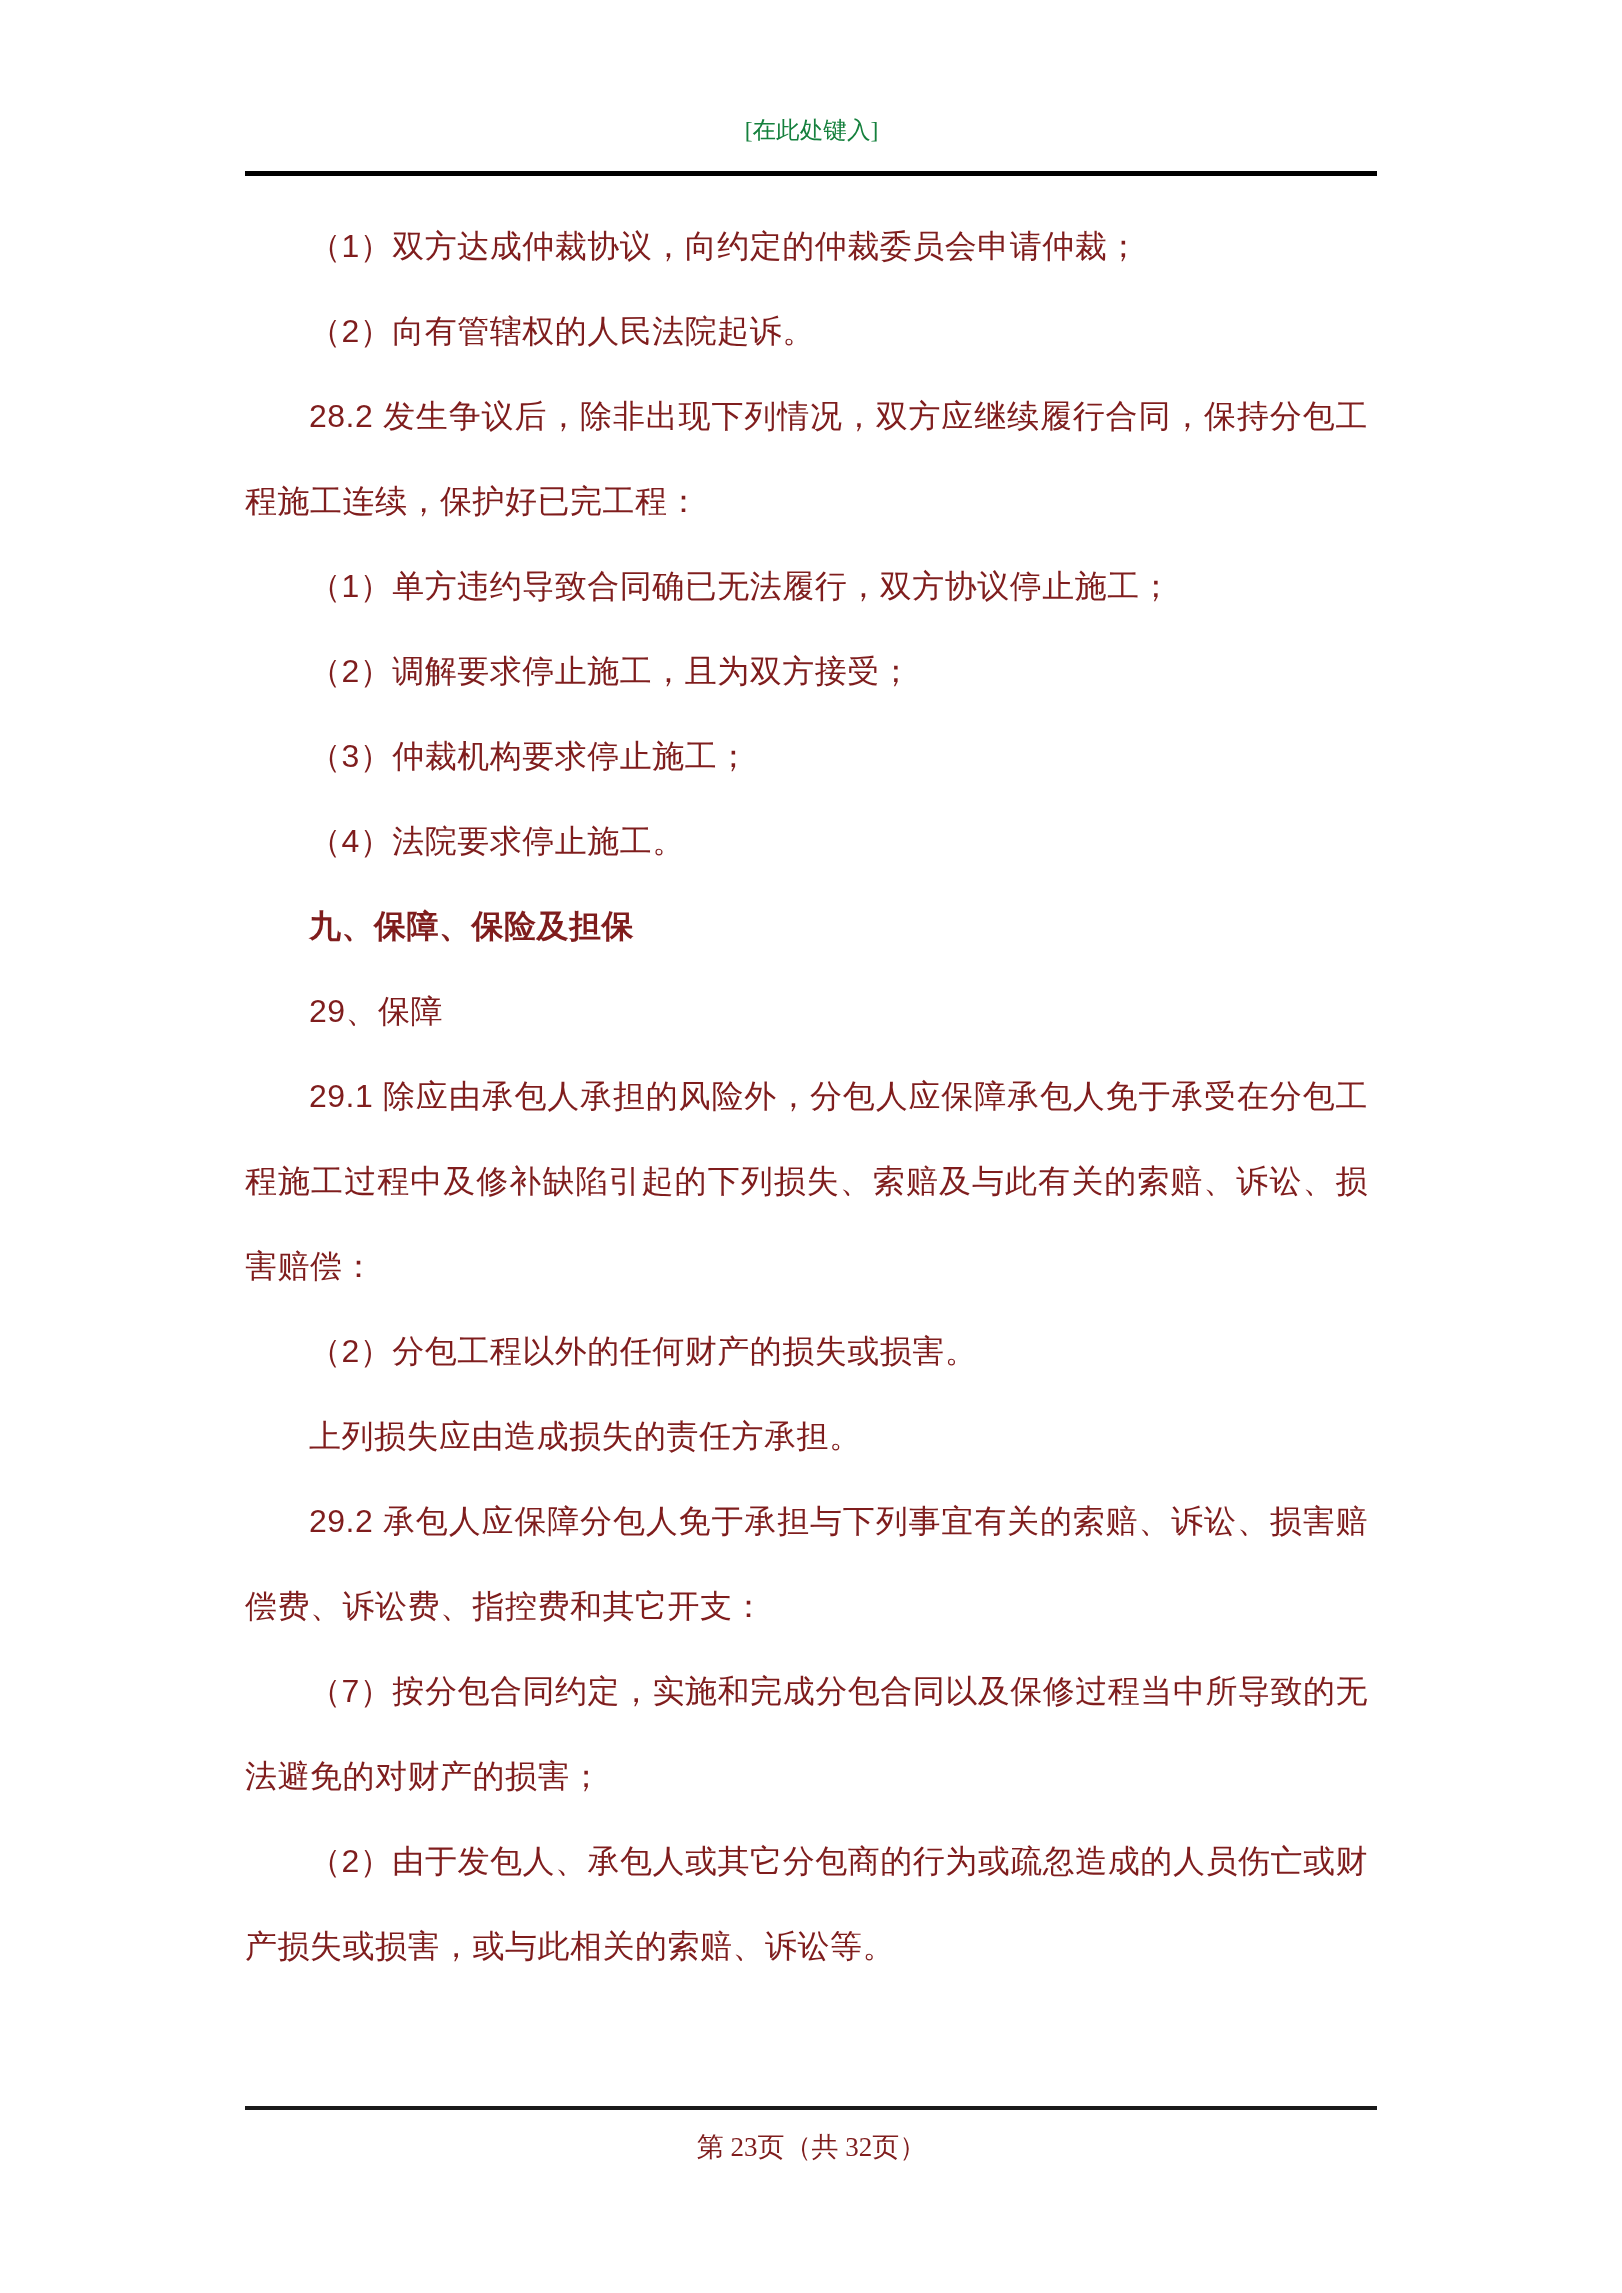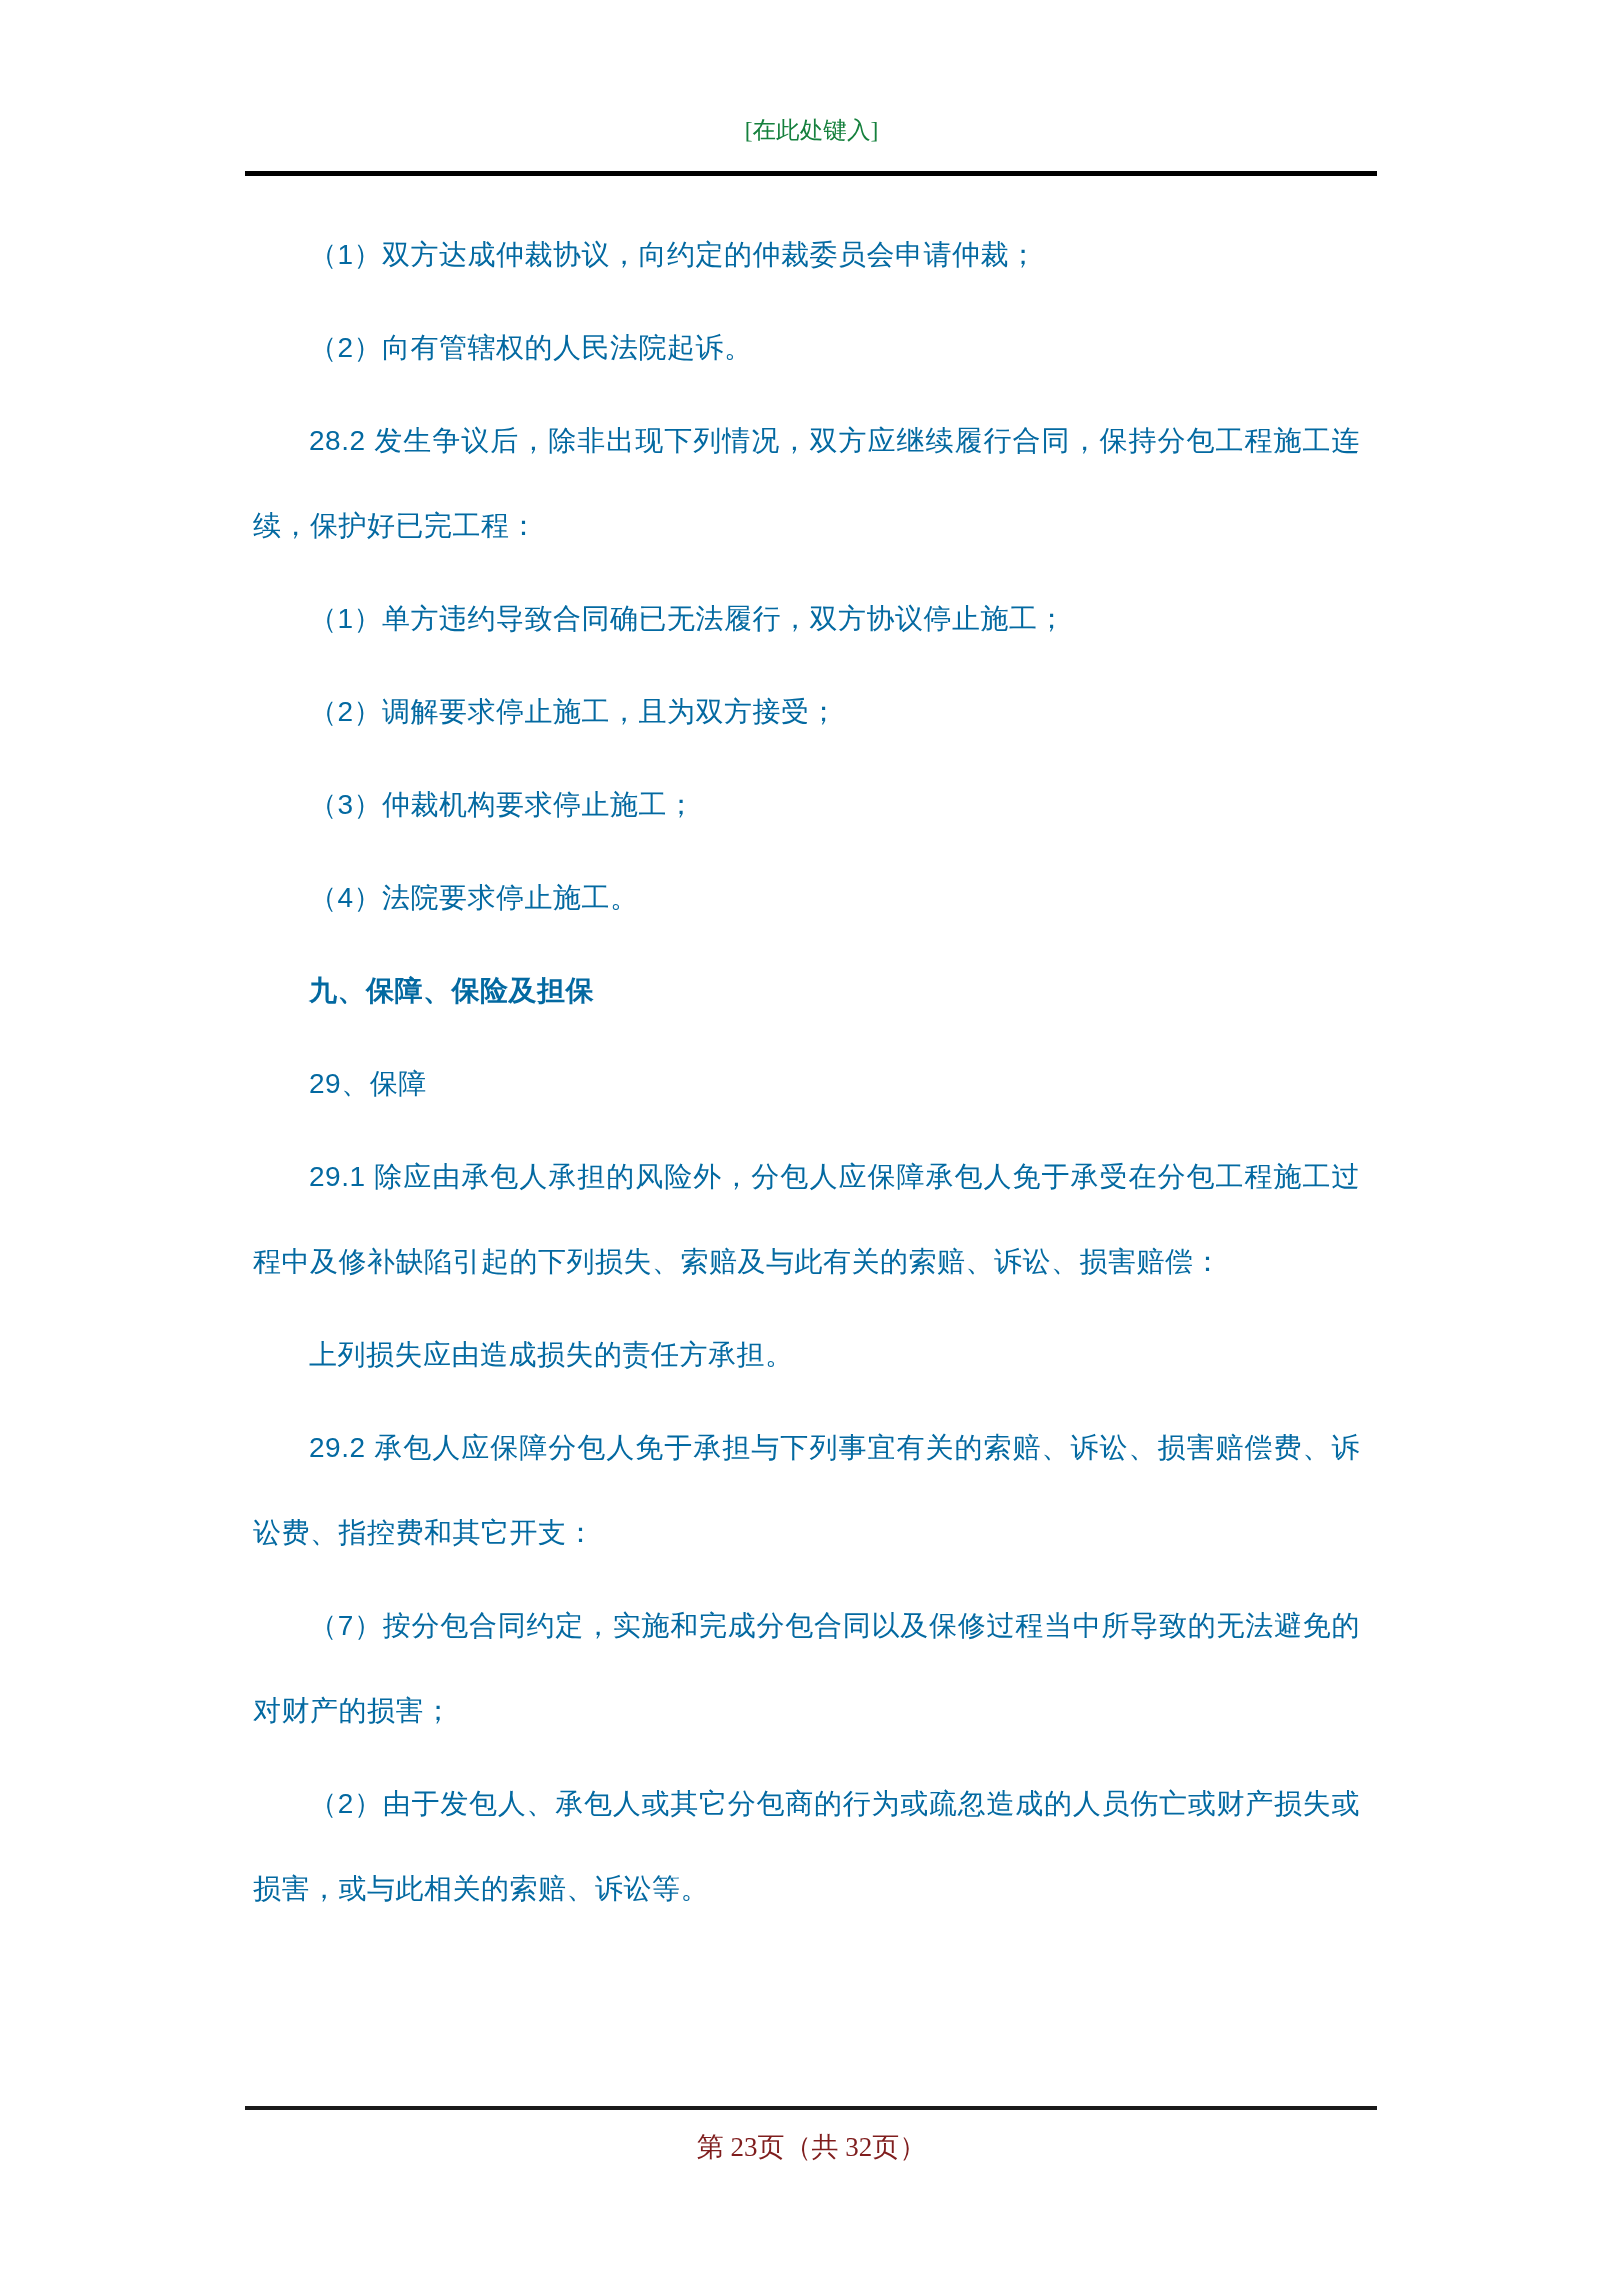--- a/index.html
+++ b/index.html
@@ -38,29 +38,29 @@
     background: #000000;
   }
   
   .body-area {
     position: absolute;
     top: 204px;
     left: 245px;
     width: 1123px;
   }
   .para {
-    margin: 8px;
-    font-size: 28px;
+    margin: 0;
+    font-size: 32px;
     line-height: 85px;
     text-indent: 2em;
     text-align: justify;
     text-justify: inter-character;
     letter-spacing: 0.5px;
     word-break: break-all;
-    color: #0369a1;
+    color: #7f1d1d;
   }
   .para.heading {
     font-weight: bold;
   }
   
   .footer-rule {
     position: absolute;
     top: 2106px;
     left: 245px;
     width: 1132px;
@@ -92,20 +92,21 @@
     <p class="para">（1）双方达成仲裁协议，向约定的仲裁委员会申请仲裁；</p>
     <p class="para">（2）向有管辖权的人民法院起诉。</p>
     <p class="para">28.2 发生争议后，除非出现下列情况，双方应继续履行合同，保持分包工程施工连续，保护好已完工程：</p>
     <p class="para">（1）单方违约导致合同确已无法履行，双方协议停止施工；</p>
     <p class="para">（2）调解要求停止施工，且为双方接受；</p>
     <p class="para">（3）仲裁机构要求停止施工；</p>
     <p class="para">（4）法院要求停止施工。</p>
     <p class="para heading">九、保障、保险及担保</p>
     <p class="para">29、保障</p>
     <p class="para">29.1 除应由承包人承担的风险外，分包人应保障承包人免于承受在分包工程施工过程中及修补缺陷引起的下列损失、索赔及与此有关的索赔、诉讼、损害赔偿：</p>
+    <p class="para">（2）分包工程以外的任何财产的损失或损害。</p>
     <p class="para">上列损失应由造成损失的责任方承担。</p>
     <p class="para">29.2 承包人应保障分包人免于承担与下列事宜有关的索赔、诉讼、损害赔偿费、诉讼费、指控费和其它开支：</p>
     <p class="para">（7）按分包合同约定，实施和完成分包合同以及保修过程当中所导致的无法避免的对财产的损害；</p>
     <p class="para">（2）由于发包人、承包人或其它分包商的行为或疏忽造成的人员伤亡或财产损失或损害，或与此相关的索赔、诉讼等。</p>
   </div>
 
   <div class="footer-rule"></div>
 
   <div class="footer-text">第 23页（共 32页）</div>
 

